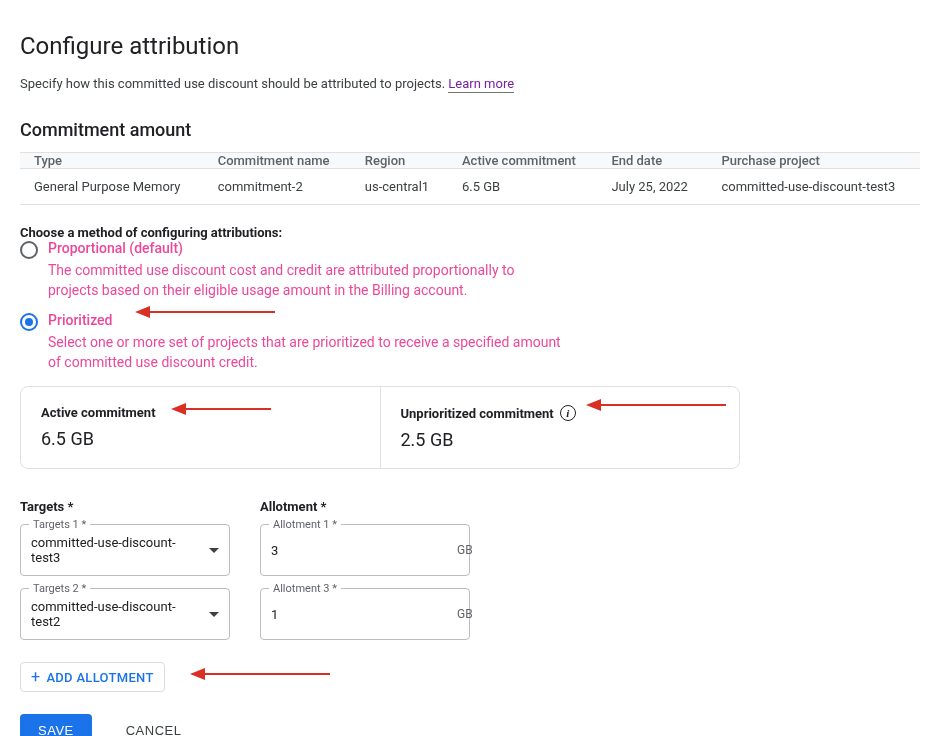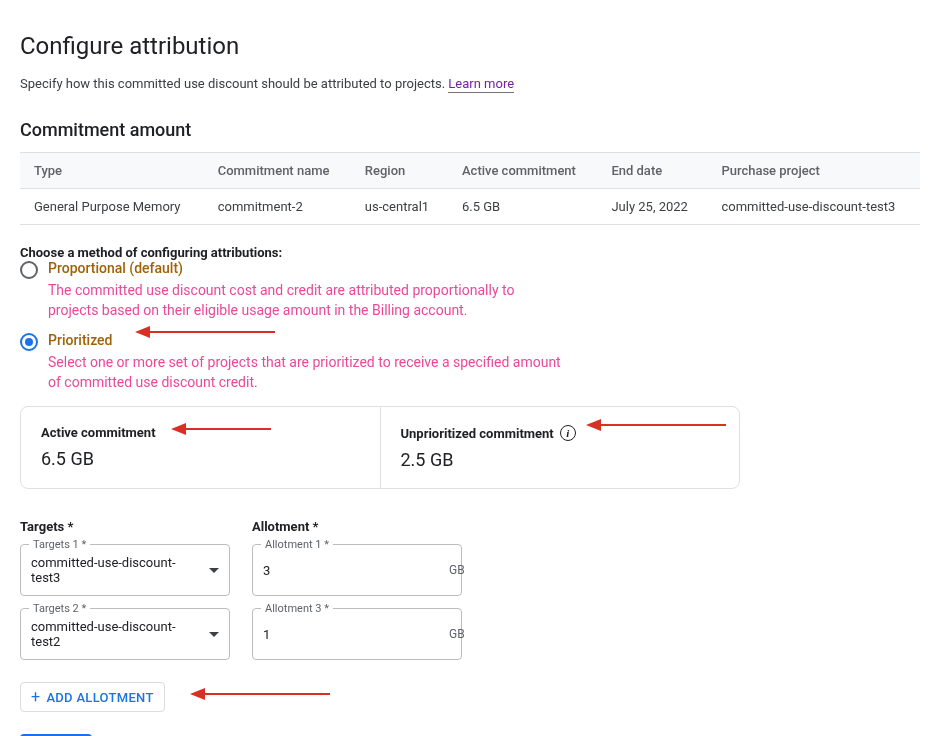--- a/index.html
+++ b/index.html
@@ -39,21 +39,21 @@
     width: 100%;
     border-collapse: collapse;
     margin-bottom: 20px;
   }
   table.summary th {
     text-align: left;
     font-weight: 500;
     font-size: 13px;
     color: #5f6368;
     background: #f8f9fa;
-    padding: 10px 14px;
+    padding: 0 14px;
     border-top: 1px solid #e0e0e0;
     border-bottom: 1px solid #e0e0e0;
   }
   table.summary td {
     font-size: 13px;
     color: #3c4043;
     padding: 10px 14px;
     border-bottom: 1px solid #e0e0e0;
   }
   .method-label {
@@ -84,21 +84,21 @@
     background: #1a73e8;
     top: 3px; left: 3px;
   }
   .radio-text {
     margin-left: 10px;
     max-width: 520px;
   }
   .radio-title {
     font-weight: 500;
     font-size: 14px;
-    color: #a16207;
+    color: #ec4899;
   }
   .radio-desc {
     font-size: 14px;
     color: #ec4899;
     line-height: 1.4;
     margin-top: 5px;
   }
   .radio-group {
     margin-bottom: 12px;
     position: relative;
@@ -141,21 +141,21 @@
     display: inline-flex;
     align-items: center;
     justify-content: center;
     font-family: serif;
     font-style: italic;
     font-size: 11px;
     font-weight: bold;
   }
   .targets-section {
     display: flex;
-    gap: 22px;
+    gap: 30px;
     margin-top: 30px;
     position: relative;
   }
   .col-label {
     font-weight: 700;
     font-size: 13px;
     margin-bottom: 10px;
   }
   .field-wrap {
     position: relative;

